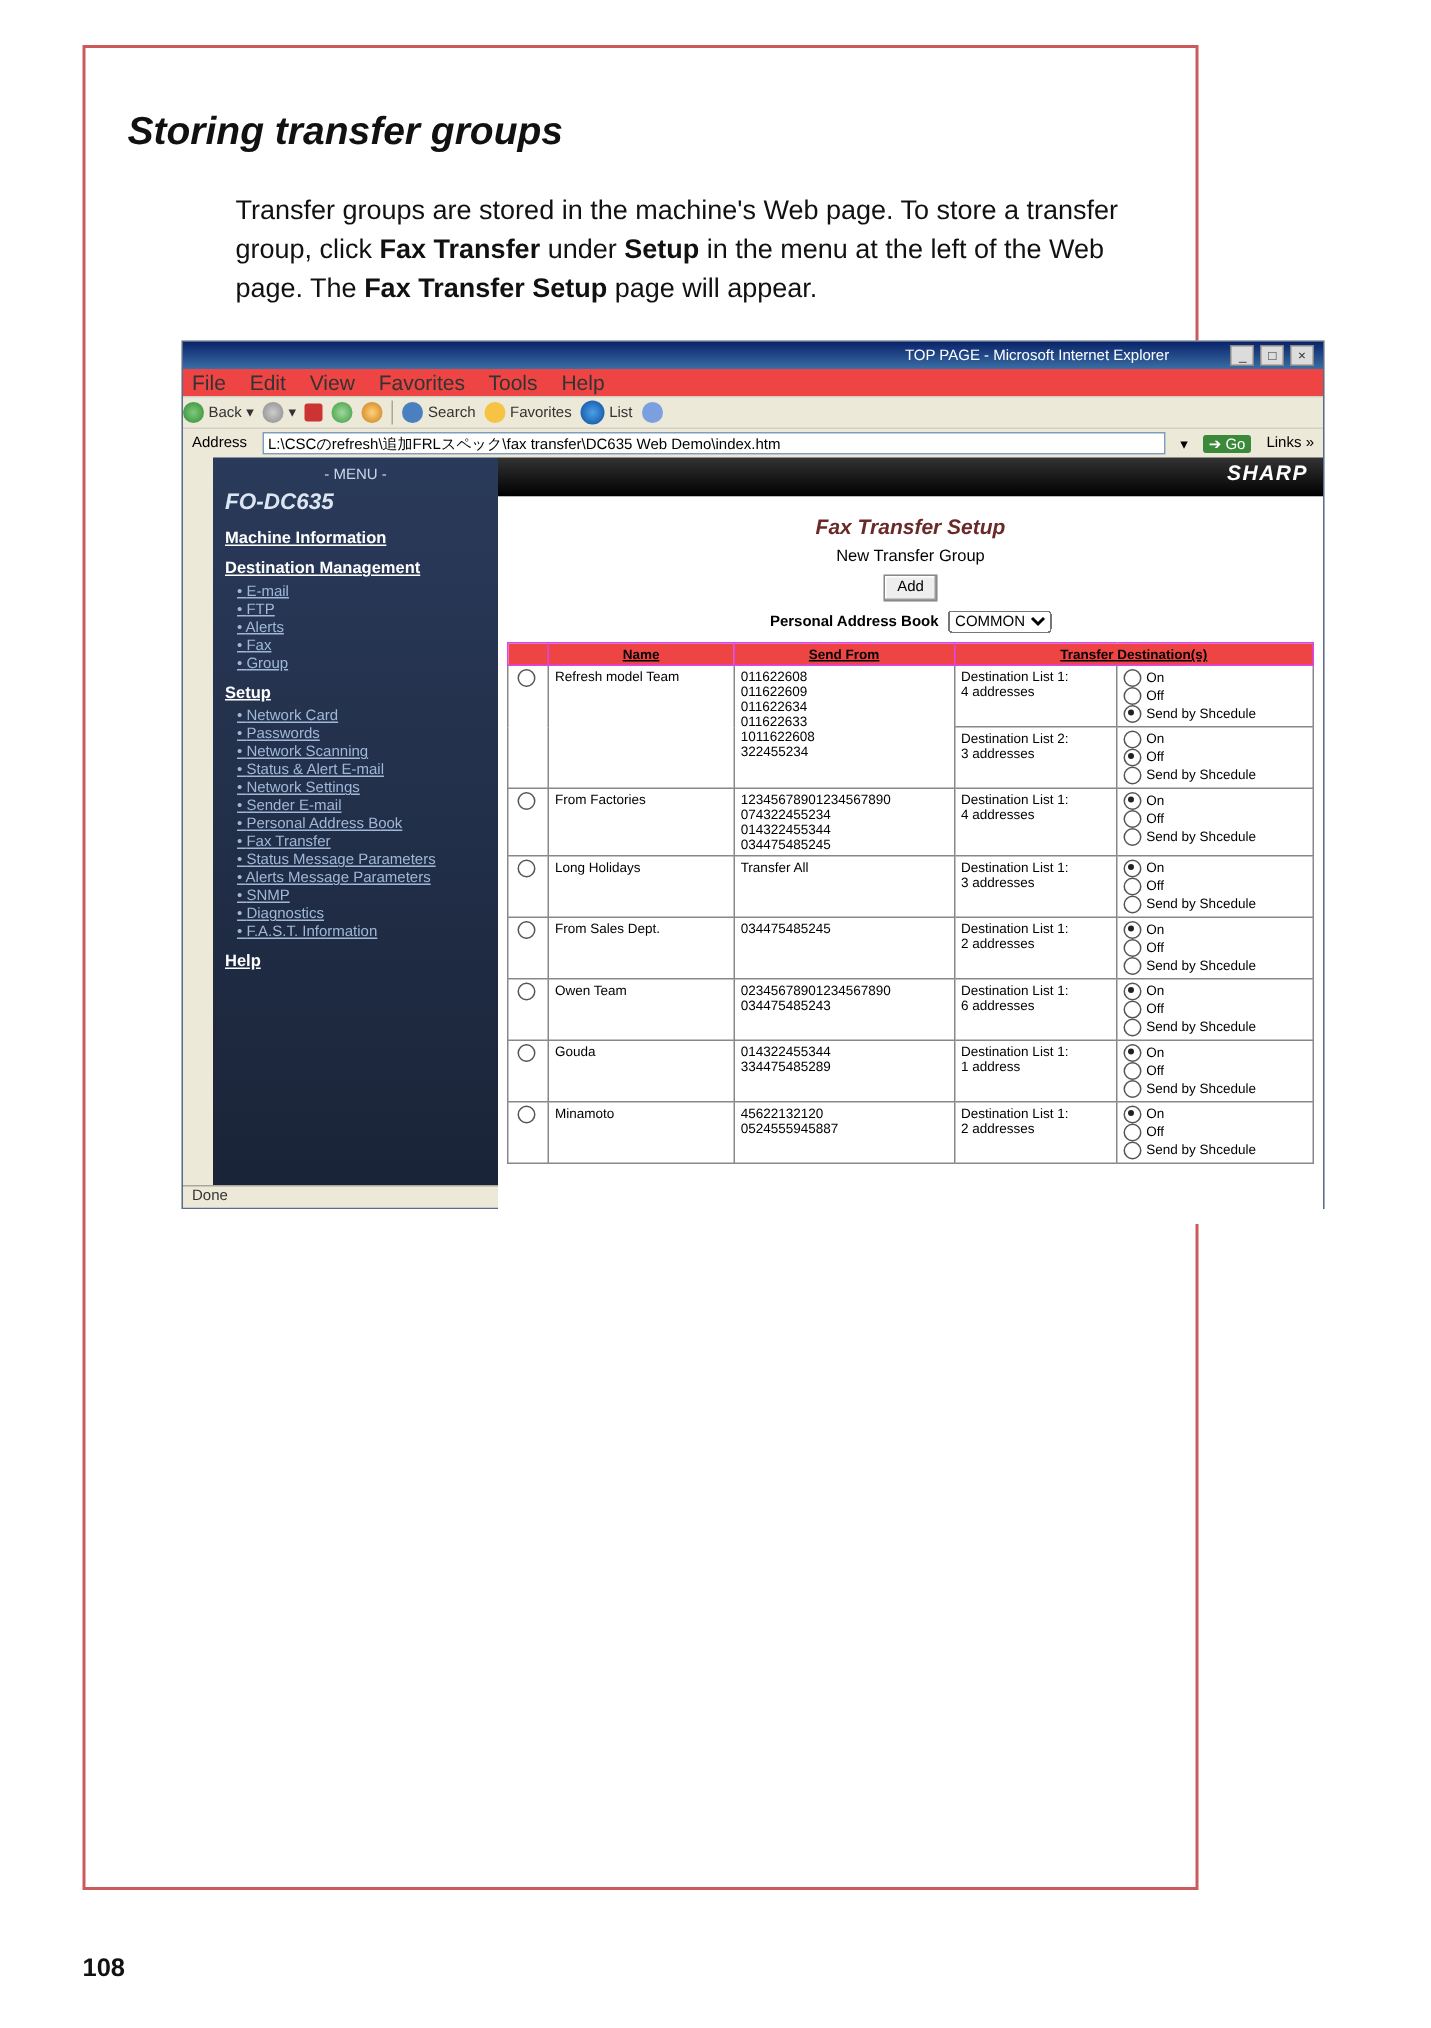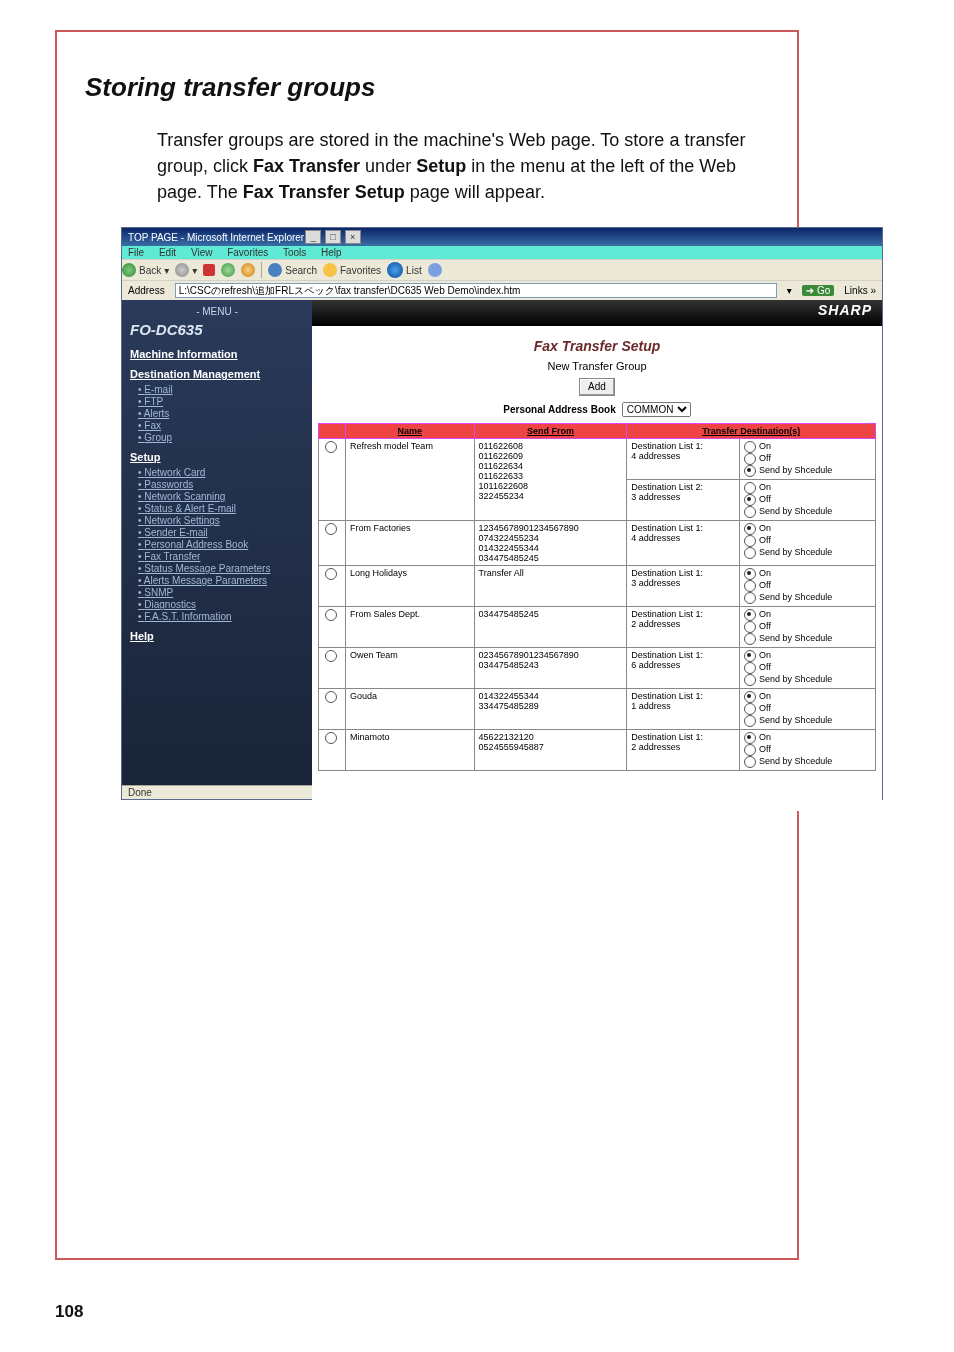--- a/index.html
+++ b/index.html
@@ -50,38 +50,39 @@
     border: 1px solid #5a6b8c;
     background: #ece9d8;
     font-size: 9px;
   }
   .titlebar {
     background: linear-gradient(#0a246a,#3a6ea5);
     color: #fff;
     padding: 2px 6px;
     font-size: 10px;
     display: flex;
-    justify-content: flex-start;
+    justify-content: flex-end;
     align-items: center;
+    gap: 40px;
   }
   .win-btns span {
     display: inline-block;
     width: 14px; height: 12px;
     background: #dcdcdc;
     border: 1px solid #888;
     margin-left: 1px;
     font-size: 9px;
     line-height: 12px;
     text-align: center;
     color: #333;
   }
   .menubar {
-    background: #5eead4;
+    background: #ef4444;
     padding: 1px 6px;
-    font-size: 10px;
+    font-size: 14px;
     color: #333;
   }
   .menubar span { margin-right: 12px; }
   .toolbar {
     background: #ece9d8;
     padding: 2px 0;
     display: flex;
     align-items: center;
     gap: 6px;
     border-top: 1px solid #d4d0c8;
@@ -109,21 +110,21 @@
     padding:2px 6px;
     font-size:10px;
     border-top:1px solid #d4d0c8;
     gap:10px;
   }
   .addrbar input {
     flex:1; font-size:10px; padding:1px 3px;
     border:1px solid #7f9db9; background:#fff;
   }
   .go-btn { color:#fff; background:#3a8a3a; padding:0 4px; border-radius:2px; font-size:10px;}
-  .content-row { display:flex; height:485px; }
+  .content-row { display:flex; height:485px;margin-left:20px; }
   .sidebar {
     width: 190px;
     background: linear-gradient(#2a3a5a,#1a2438);
     color: #bcd;
     padding: 4px 8px 8px 8px;
     box-sizing:border-box;
     font-size: 10px;
     overflow:hidden;
   }
   .sidebar .menu-hdr { color:#c9d6ea; text-align:center; font-size:10px; margin:2px 0;}

